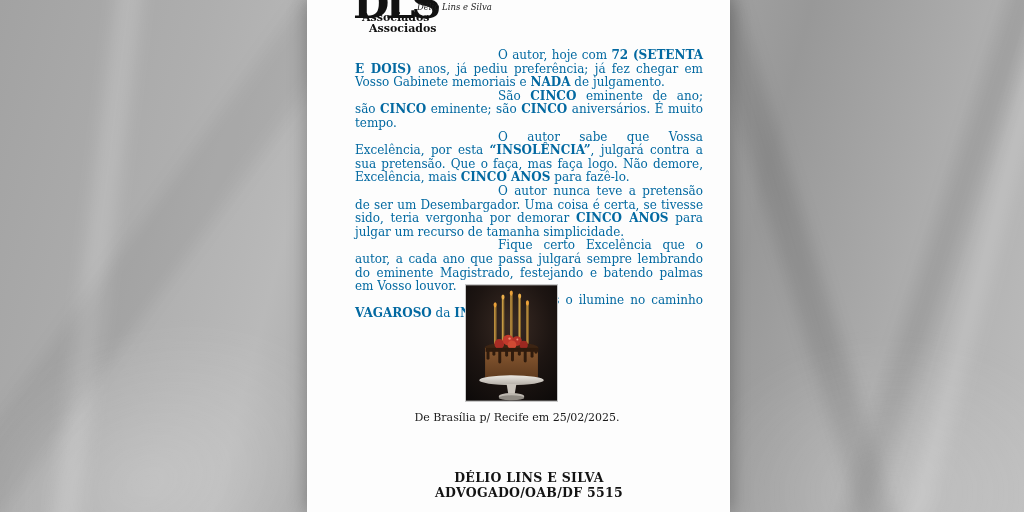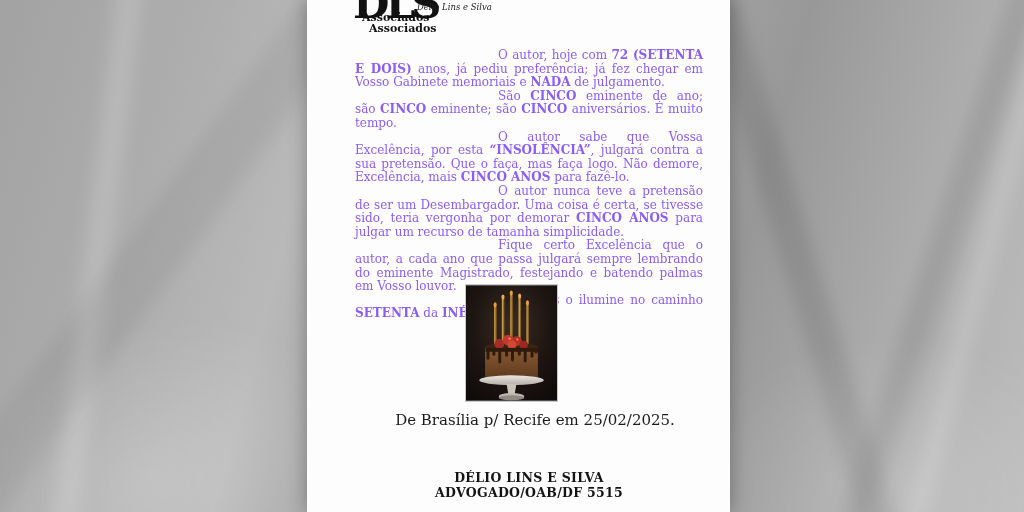--- a/index.html
+++ b/index.html
@@ -29,32 +29,32 @@
     position:absolute;left:0;top:-17px;font-size:42px;line-height:42px;
     font-family:"DejaVu Serif",serif;font-weight:bold;letter-spacing:-4px;color:#111;
   }
   .firm-script{position:absolute;left:64px;top:2px;font-size:8.5px;font-style:italic;color:#222;white-space:nowrap;}
   .brand1{position:absolute;left:9px;top:12px;font-weight:bold;font-size:11px;line-height:11px;color:#111;}
   .brand2{position:absolute;left:16px;top:23px;font-weight:bold;font-size:11px;line-height:11px;color:#111;}
 
   
   .doc-body{
     position:absolute;left:48px;top:49px;width:348px;
-    font-size:12px;line-height:13.6px;text-align:justify;color:#8b5cf6;
+    font-size:12px;line-height:13.6px;text-align:justify;color:#0369a1;
   }
   .doc-body p{margin:0;text-indent:143px;}
   .doc-body b{font-weight:bold;}
 
   
   .photo{position:absolute;left:158px;top:284px;width:93px;height:118px;border:1px solid #c9c9c9;box-sizing:border-box;}
   .photo svg{display:block;width:100%;height:100%;}
 
   .dateline{
-    position:absolute;left:54px;top:411px;width:348px;text-align:center;
-    font-size:15px;color:#1b1b1b;
+    position:absolute;left:36px;top:411px;width:348px;text-align:center;
+    font-size:11px;color:#1b1b1b;
   }
   .signature{
     position:absolute;left:48px;top:470px;width:348px;text-align:center;
     font-weight:bold;font-size:12.5px;line-height:15px;color:#141414;letter-spacing:0.3px;
   }
 </style>
 </head>
 <body>
 
 <div class="stage">
@@ -74,21 +74,21 @@
       <div class="brand1">Associados</div>
       <div class="brand2">Associados</div>
     </div>
 
     <div class="doc-body">
       <p><span>O autor, hoje com </span><b>72 (SETENTA E DOIS)</b><span> anos, já pediu preferência; já fez chegar em Vosso Gabinete memoriais e </span><b>NADA</b><span> de julgamento.</span></p>
       <p><span>São </span><b>CINCO</b><span> eminente de ano; são </span><b>CINCO</b><span> eminente; são </span><b>CINCO</b><span> aniversários. É muito tempo.</span></p>
       <p><span>O autor sabe que Vossa Excelência, por esta </span><b>“INSOLÊNCIA”</b><span>, julgará contra a sua pretensão. Que o faça, mas faça logo. Não demore, Excelência, mais </span><b>CINCO ANOS</b><span> para fazê-lo.</span></p>
       <p><span>O autor nunca teve a pretensão de ser um Desembargador. Uma coisa é certa, se tivesse sido, teria vergonha por demorar </span><b>CINCO ANOS</b><span> para julgar um recurso de tamanha simplicidade.</span></p>
       <p><span>Fique certo Excelência que o autor, a cada ano que passa julgará sempre lembrando do eminente Magistrado, festejando e batendo palmas em Vosso louvor.</span></p>
-      <p><span>Que Deus o ilumine no caminho </span><b>SETENTA</b><span> da </span><b>INÉRCIA</b><span>.</span></p>
+      <p><span>Que Deus o ilumine no caminho </span><b>VAGAROSO</b><span> da </span><b>INÉRCIA</b><span>.</span></p>
     </div>
 
     <figure class="photo" style="margin:0">
       <svg viewBox="0 0 93 118" xmlns="http://www.w3.org/2000/svg">
         <defs>
           <radialGradient id="bgG" cx="50%" cy="35%" r="80%">
             <stop offset="0%" stop-color="#3a2b24"></stop>
             <stop offset="55%" stop-color="#1d1512"></stop>
             <stop offset="100%" stop-color="#0d0a09"></stop>
           </radialGradient>

